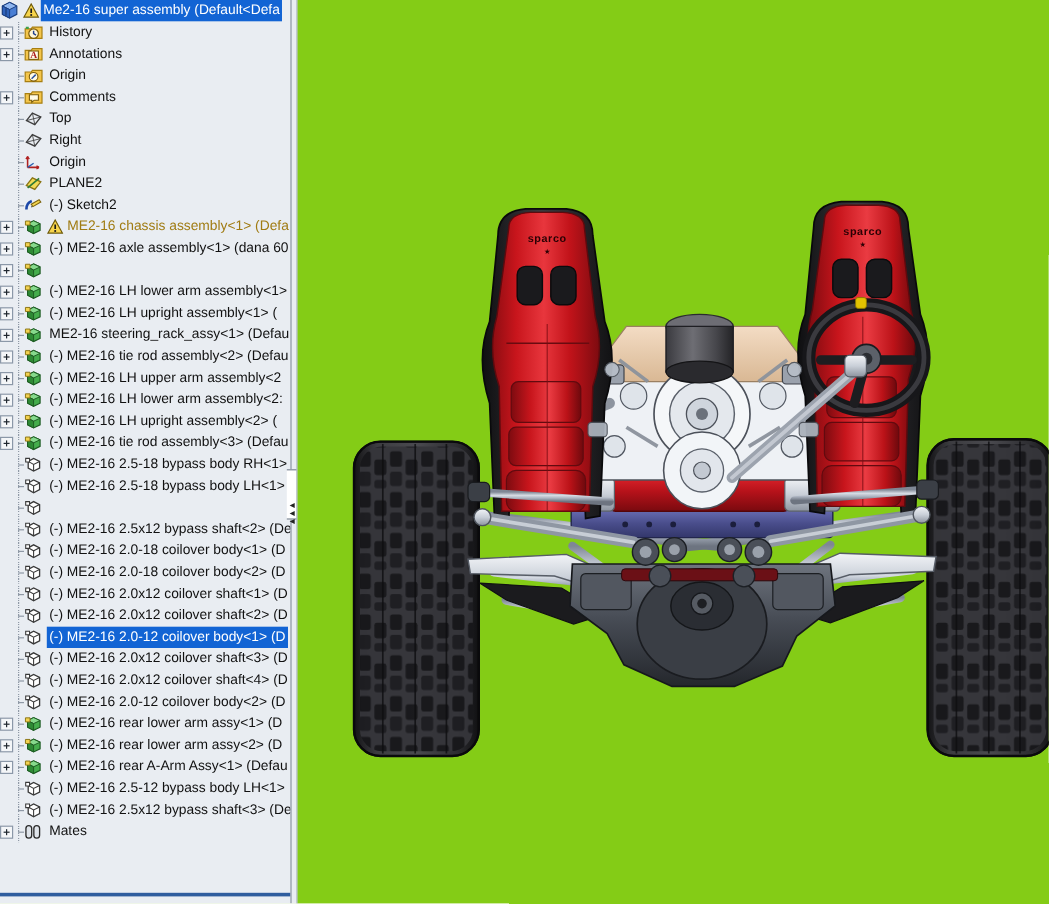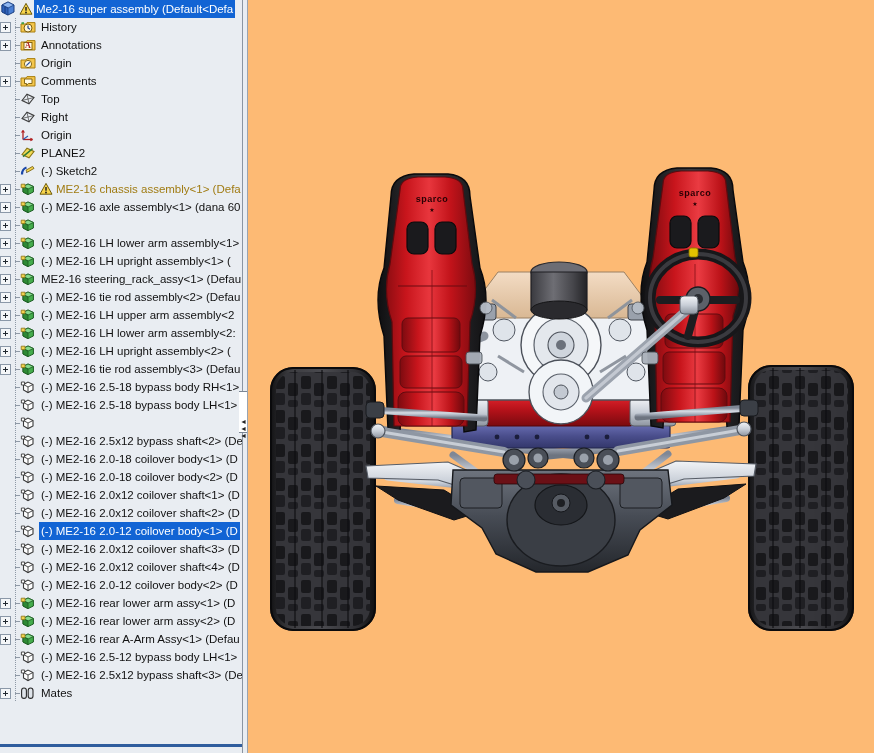--- a/index.html
+++ b/index.html
@@ -164,22 +164,23 @@
     line-height: 7px;
     color: #222;
   }
   .flyout-arrows div { height: 7px; }
 
   
   #viewport {
     position: relative;
     flex: 1 1 auto;
     height: 753px;
-    background: #fdba74;
+    background: #84cc16;
     overflow: hidden;
+    padding-left: 24px;
   }
   #viewport svg { display: block; }
 </style>
 </head>
 <body>
 
 <div id="app">
 
   <div id="tree-panel">
     <div id="tree-scroll">

